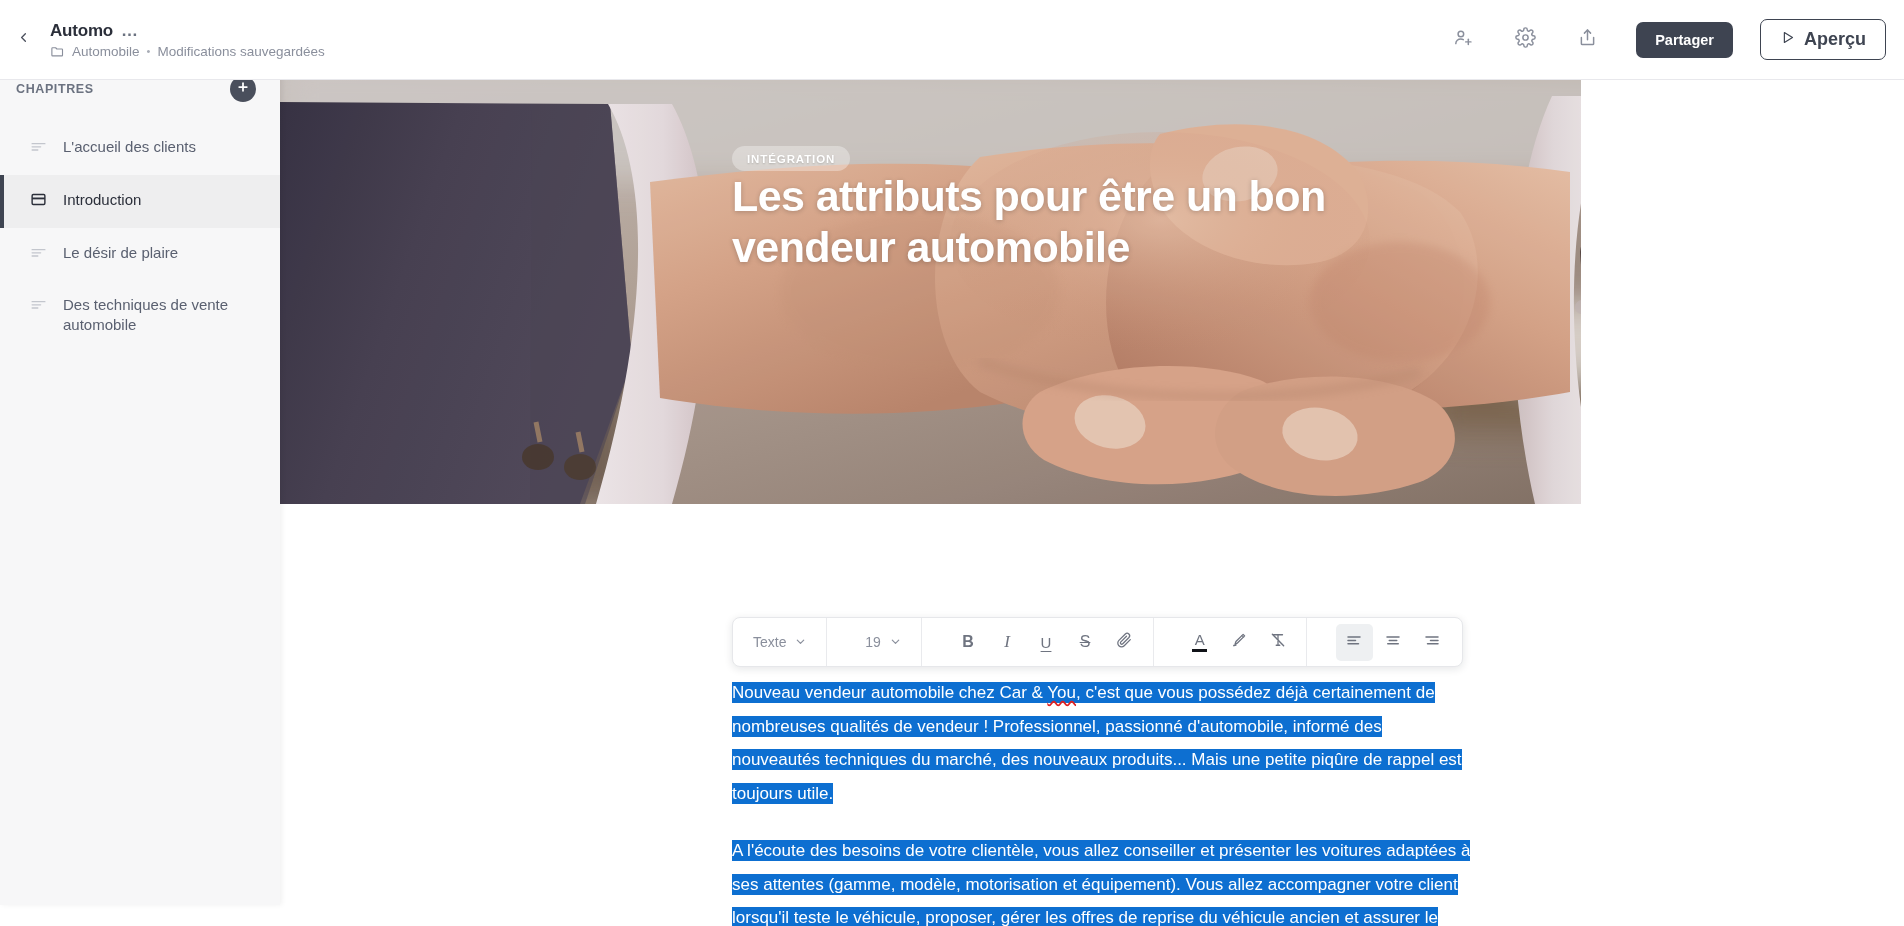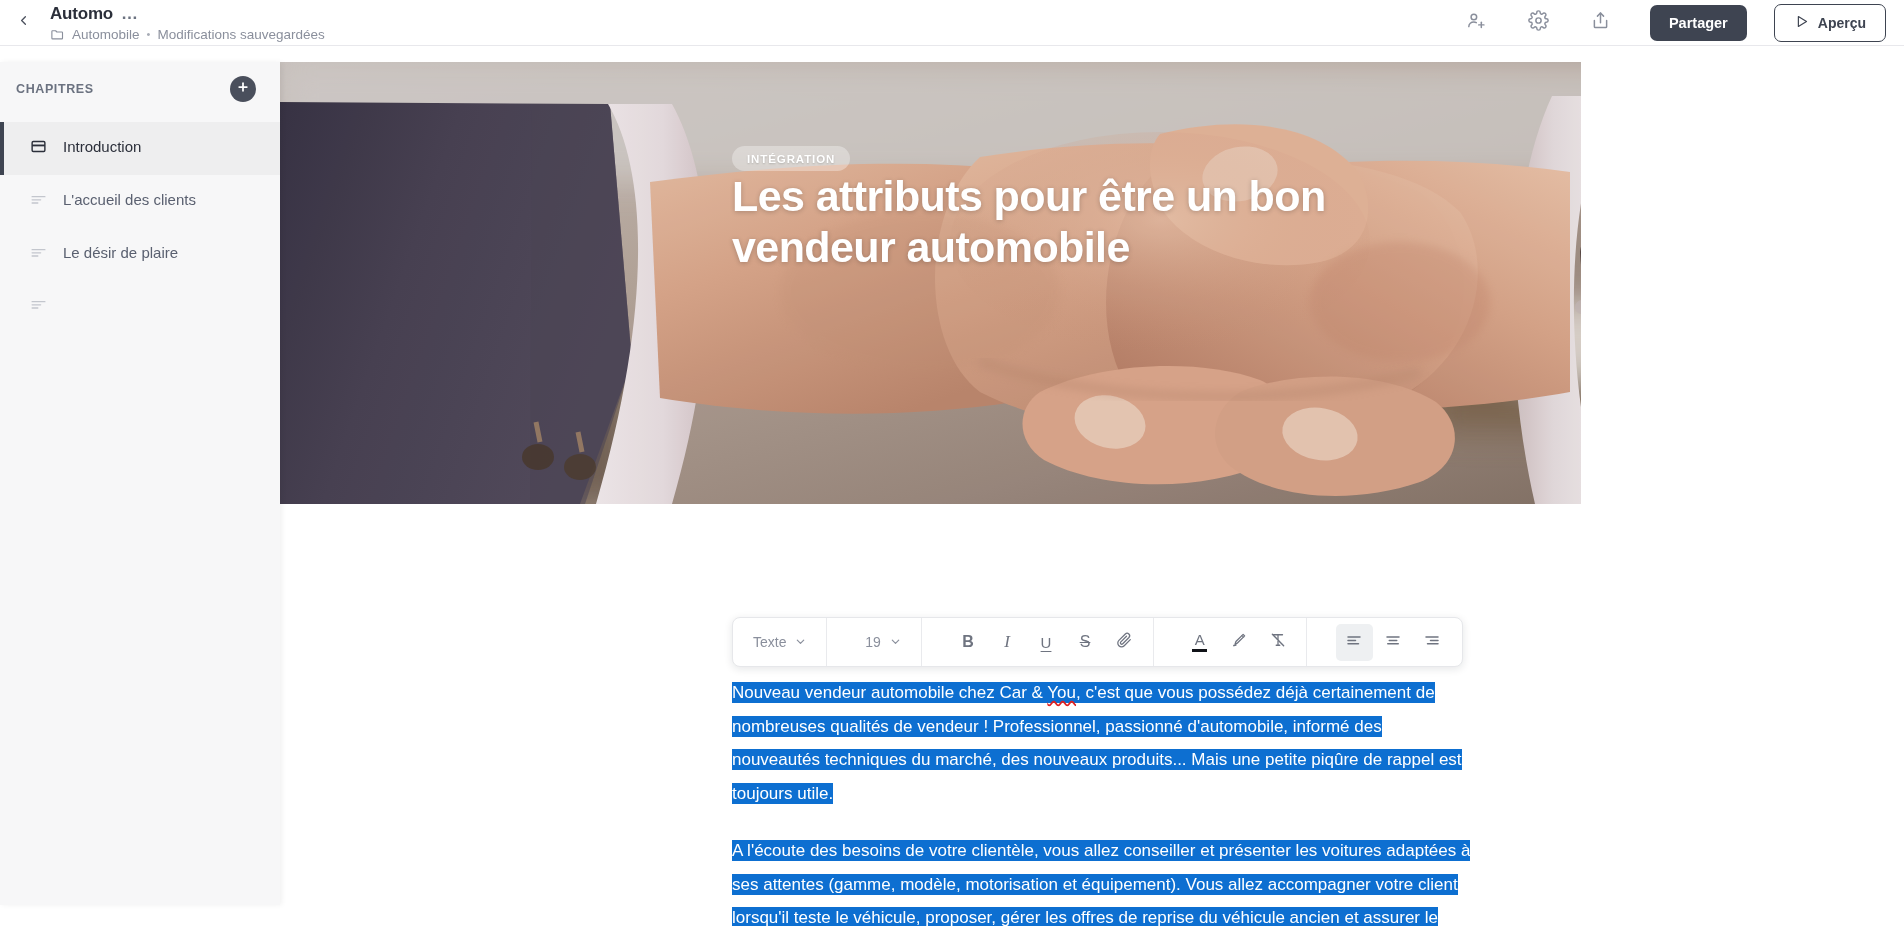--- a/index.html
+++ b/index.html
@@ -5,21 +5,21 @@
   * { box-sizing: border-box; margin: 0; padding: 0; }
   html, body {
     width: 1904px; height: 926px;
     font-family: "Liberation Sans", sans-serif;
     background: #ffffff;
     overflow: hidden;
   }
 
   
   .topbar {
-    position: absolute; left: 0; top: 0; width: 1904px; height: 46px;
+    position: absolute; left: 0; top: 0; width: 1904px; height: 80px;
     background: #ffffff;
     border-bottom: 1px solid #e8e8ec;
     display: flex; align-items: center;
     z-index: 30;
   }
   .back-btn {
     width: 46px; height: 62px;
     display: flex; align-items: center; justify-content: center;
     color: #4a4f5c; cursor: pointer;
   }
@@ -45,21 +45,21 @@
   }
   .btn-share {
     background: #3e4451; color: #fff;
     font-size: 14.5px; font-weight: bold;
     padding: 10px 19px; border-radius: 7px; border: none;
     cursor: pointer; margin-left: 10px;
     font-family: "Liberation Sans", sans-serif;
   }
   .btn-preview {
     background: #ffffff; color: #3e4451;
-    font-size: 14px; font-weight: bold;
+    font-size: 18px; font-weight: bold;
     padding: 9px 19px; border-radius: 7px;
     border: 1.6px solid #3e4451;
     cursor: pointer; margin-left: 11px;
     display: flex; align-items: center; gap: 9px;
     font-family: "Liberation Sans", sans-serif;
   }
 
   
   .sidebar {
     position: absolute; left: 0; top: 62px; width: 280px; height: 843px;
@@ -270,60 +270,61 @@
         <svg width="14" height="14" viewBox="0 0 24 24" fill="none" stroke="currentColor" stroke-width="3" stroke-linecap="round">
             <line x1="12" y1="5.5" x2="12" y2="18.5"></line>
             <line x1="5.5" y1="12" x2="18.5" y2="12"></line>
           </svg>
       </span>
     </div>
   </div>
 
   <div class="chap-list">
 
-    <div class="chap-item active">
-      <span class="chap-icon">
-        <svg width="17" height="17" viewBox="0 0 24 24" fill="none" stroke="currentColor" stroke-width="2">
-            <rect x="3" y="5" width="18" height="14" rx="1.6"></rect>
-            <line x1="3" y1="10.5" x2="21" y2="10.5" stroke-width="2.6"></line>
-          </svg>
-      </span>
-      <span>Introduction</span>
-    </div>
-
     <div class="chap-item">
       <span class="chap-icon">
         <svg width="17" height="17" viewBox="0 0 24 24" fill="none" stroke="currentColor" stroke-width="1.9" stroke-linecap="round">
             <line x1="3" y1="8" x2="21" y2="8"></line>
             <line x1="3" y1="12.5" x2="15" y2="12.5"></line>
             <line x1="3" y1="17" x2="11" y2="17"></line>
           </svg>
       </span>
       <span>L'accueil des clients</span>
     </div>
 
+    <div class="chap-item active">
+      <span class="chap-icon">
+        <svg width="17" height="17" viewBox="0 0 24 24" fill="none" stroke="currentColor" stroke-width="2">
+            <rect x="3" y="5" width="18" height="14" rx="1.6"></rect>
+            <line x1="3" y1="10.5" x2="21" y2="10.5" stroke-width="2.6"></line>
+          </svg>
+      </span>
+      <span>Introduction</span>
+    </div>
+
     <div class="chap-item">
       <span class="chap-icon">
         <svg width="17" height="17" viewBox="0 0 24 24" fill="none" stroke="currentColor" stroke-width="1.9" stroke-linecap="round">
             <line x1="3" y1="8" x2="21" y2="8"></line>
             <line x1="3" y1="12.5" x2="15" y2="12.5"></line>
             <line x1="3" y1="17" x2="11" y2="17"></line>
           </svg>
       </span>
       <span>Le désir de plaire</span>
     </div>
 
     <div class="chap-item">
       <span class="chap-icon">
         <svg width="17" height="17" viewBox="0 0 24 24" fill="none" stroke="currentColor" stroke-width="1.9" stroke-linecap="round">
             <line x1="3" y1="8" x2="21" y2="8"></line>
             <line x1="3" y1="12.5" x2="15" y2="12.5"></line>
             <line x1="3" y1="17" x2="11" y2="17"></line>
           </svg>
       </span>
+      <span style="max-width:190px;display:inline-block">Des techniques de vente automobile</span>
     </div>
 
   </div>
 </div>
 
 <div class="canvas">
 
   <div class="hero">
     <svg class="hero-photo" width="1624" height="442" viewBox="0 0 1624 442" preserveAspectRatio="none">
       <defs>

